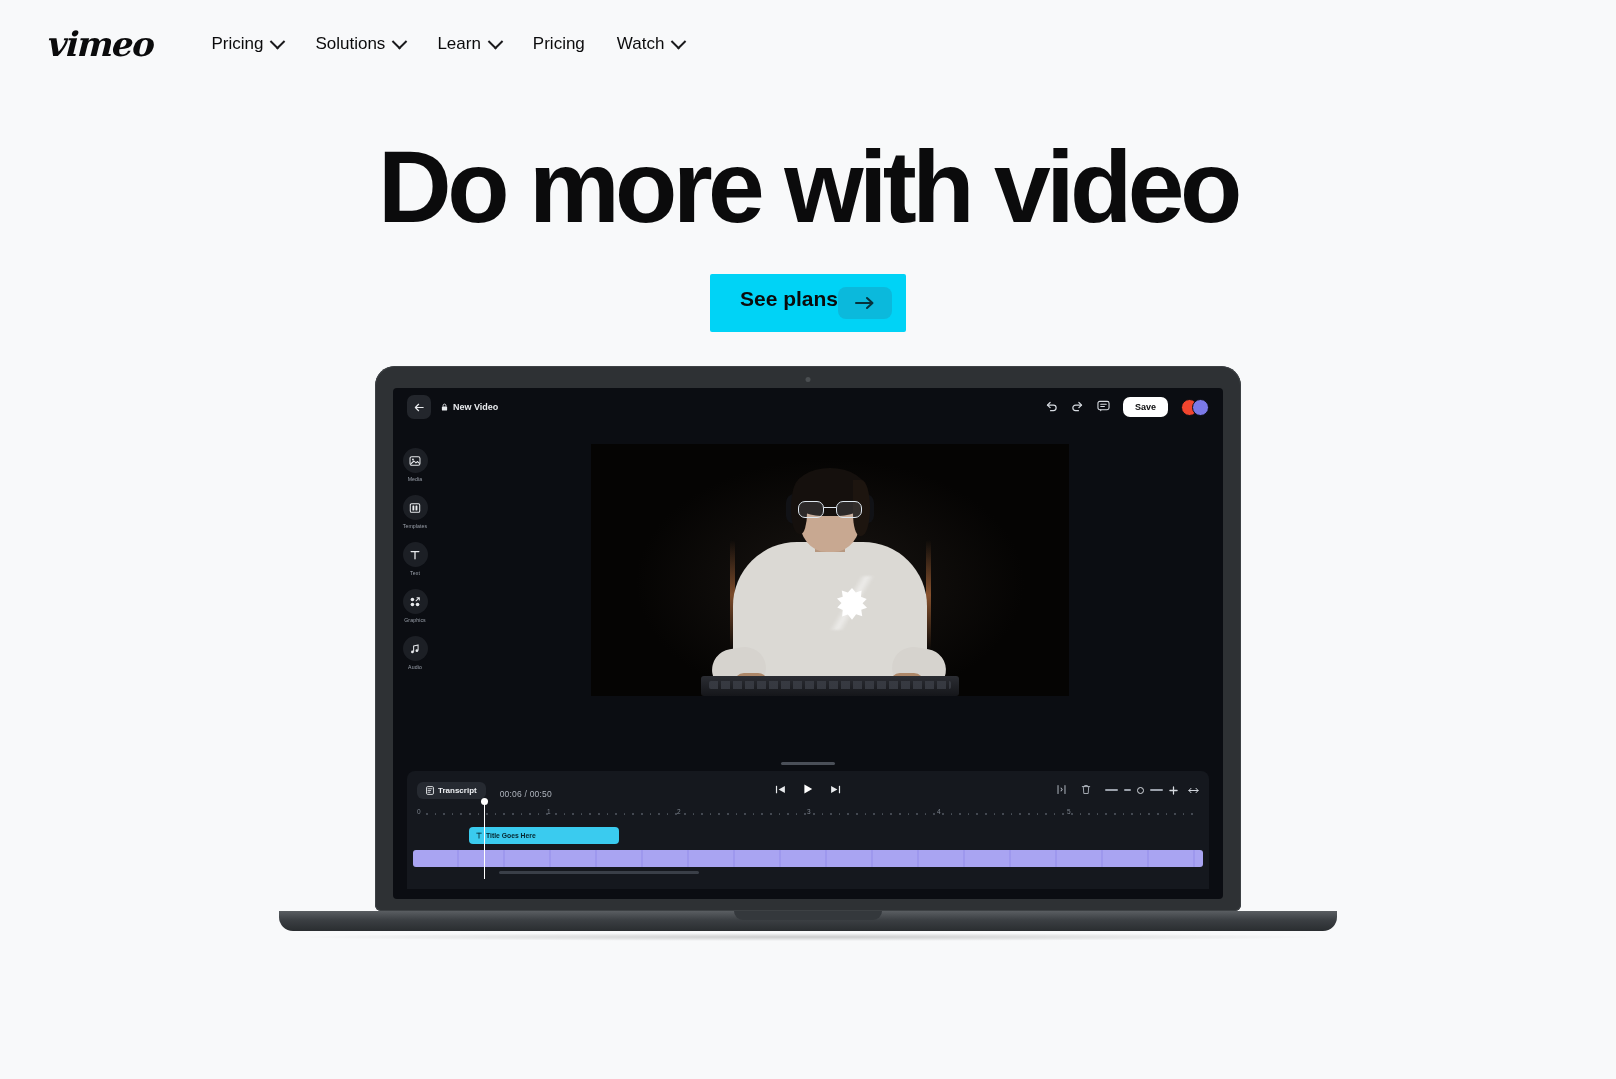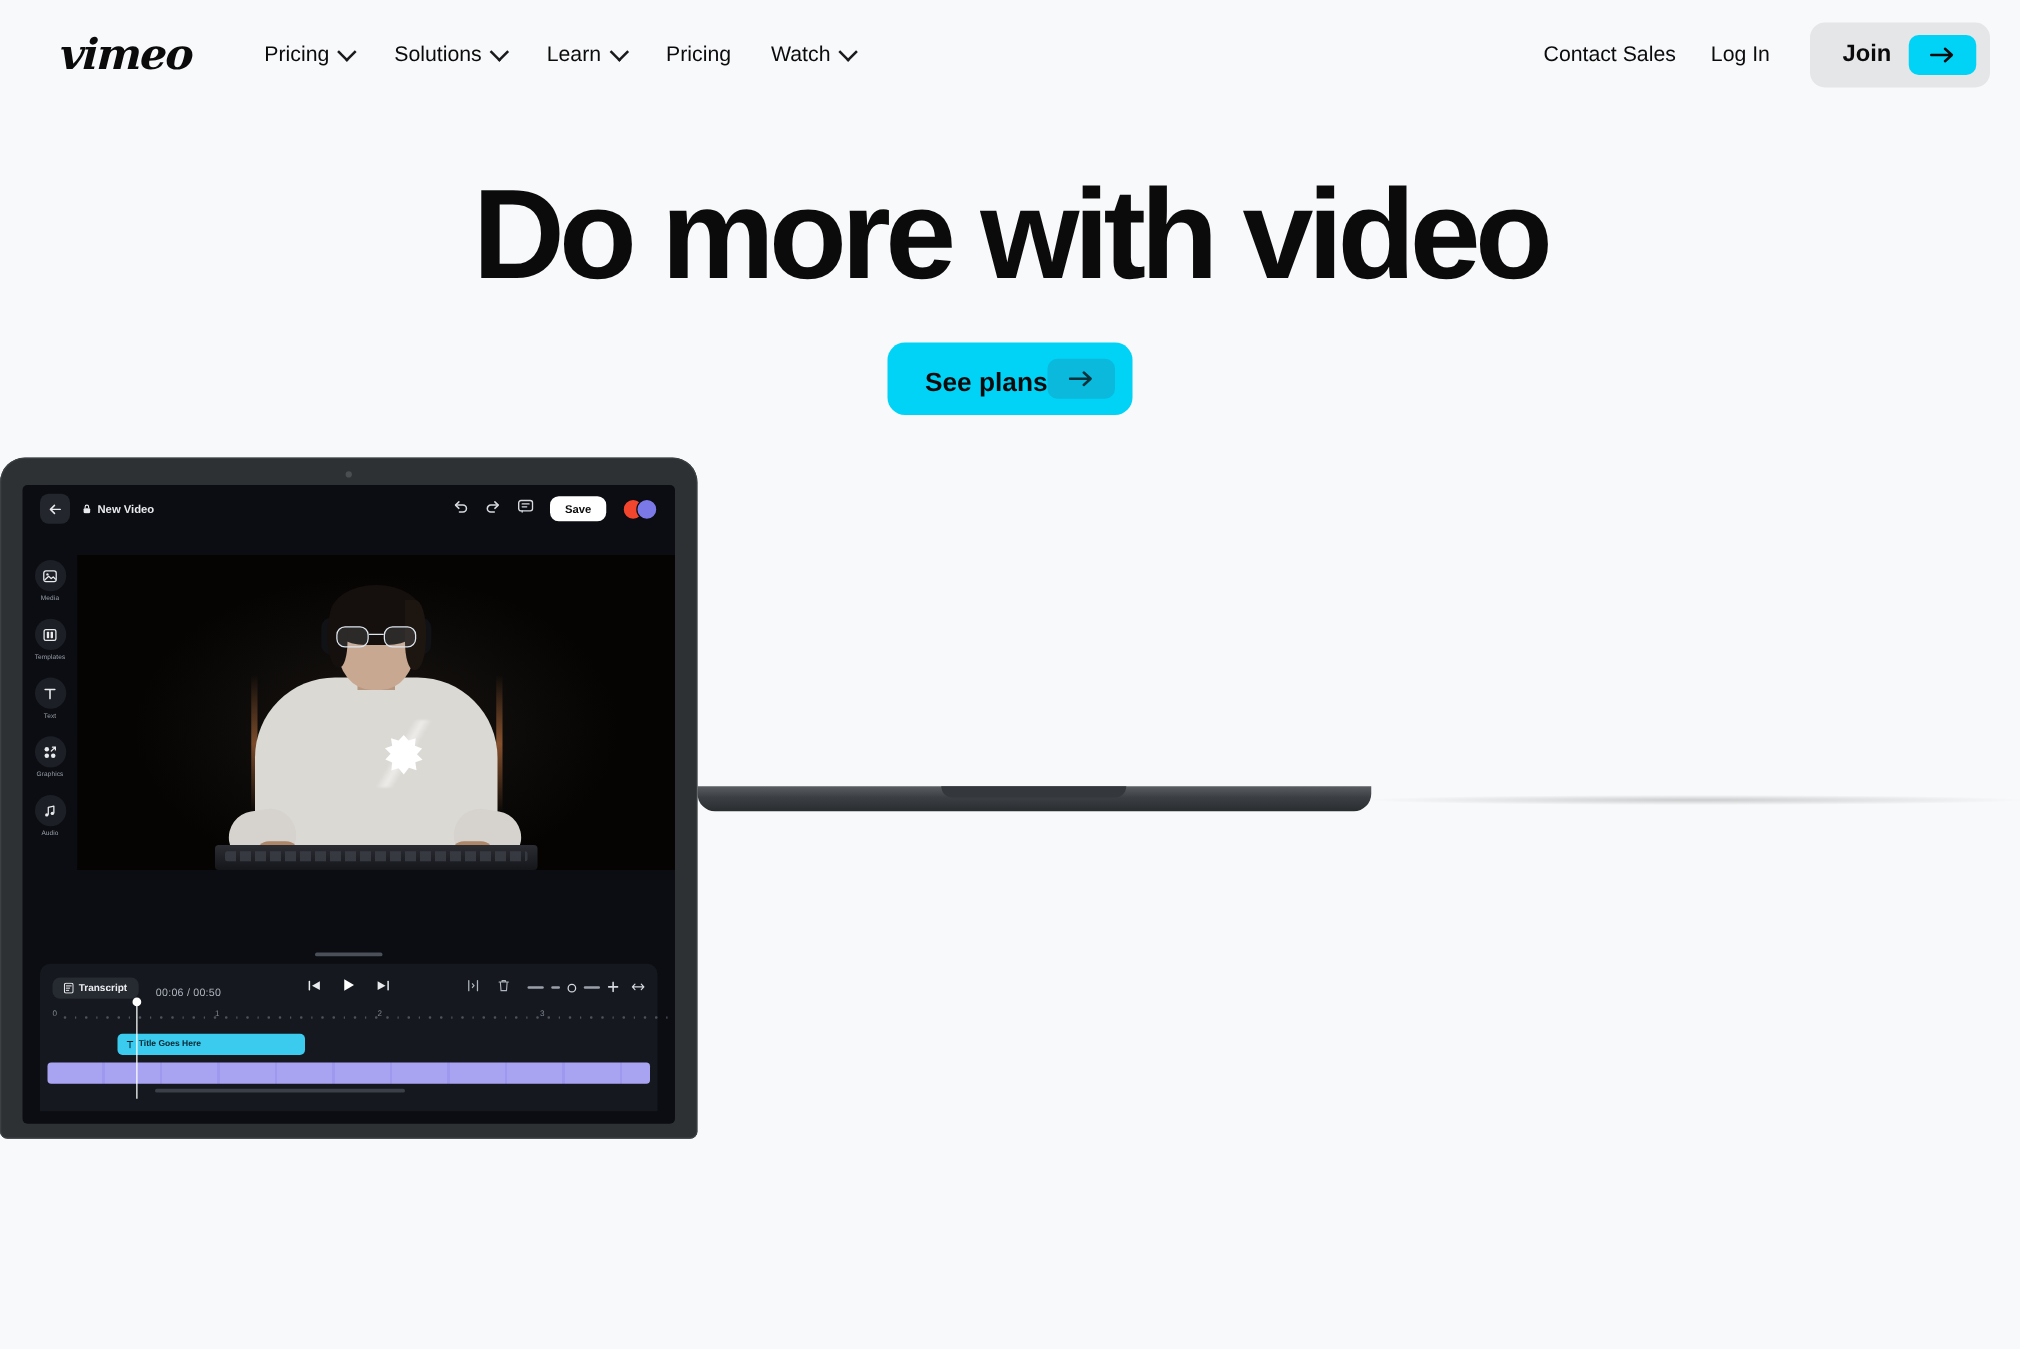--- a/index.html
+++ b/index.html
@@ -71,33 +71,33 @@
   .hero p {
     margin-top: 28px;
     font-size: 23px; font-weight: 400; color: #16171A;
     letter-spacing: -0.2px;
   }
   .cta-row {
     margin-top: 40px;
     display: flex; justify-content: center; align-items: flex-start; gap: 8px;
   }
   .cta {
-    display: flex; align-items: flex-end; 
-    border-radius: 14px; cursor: pointer;
+    display: flex; align-items: flex-start; 
+    border-radius: 2px; cursor: pointer;
   }
   .cta-primary {
     background: #00D3F6; padding: 13px 14px 13px 30px; margin-top: -4px;
   }
   .cta-secondary {
     background: #E9EAEC; padding: 13px 14px 13px 30px; margin-top: 0px;
   }
   .cta-label { font-size: 21px; font-weight: 600; color: #0B0B0C; }
 
   
-  .laptop-wrap { margin-top: 34px; display: flex; flex-direction: row; align-items: center; }
+  .laptop-wrap { margin-top: 34px; display: flex; flex-direction: column; align-items: center; }
   .laptop-lid {
     width: 866px; height: 545px;
     background: #2E3134;
     border-radius: 20px 20px 6px 6px;
     padding: 22px 18px 12px 18px;
     position: relative;
     box-shadow: inset 0 0 0 1px #3d4144;
   }
   .camera {
     position: absolute; top: 11px; left: 50%; transform: translateX(-50%);
@@ -273,32 +273,20 @@
     </div>
     <div class="nav-item">
       <span>Pricing</span>
     </div>
     <div class="nav-item">
       <span>Watch</span>
       <span class="chev"></span>
     </div>
   </div>
 
-  <div class="header-right">
-    <div class="hr-link">Contact Sales</div>
-    <div class="hr-link">Log In</div>
-    <div class="join-wrap">
-      <span class="join-label">Join</span>
-      <span class="arrow-pill">
-        <svg class="arr" width="20" height="14" viewBox="0 0 20 14" fill="none">
-          <path d="M1 7h16M12 2l5.5 5L12 12" stroke="#0B0B0C" stroke-width="2" stroke-linecap="round" stroke-linejoin="round"></path>
-        </svg>
-      </span>
-    </div>
-  </div>
 </div>
 
 <div class="hero">
   <h1>Do more with video</h1>
 
   <div class="cta-row">
     <div class="cta cta-primary">
       <span class="cta-label">See plans</span>
       <span class="arrow-pill dark">
         <svg class="arr" width="20" height="14" viewBox="0 0 20 14" fill="none">

